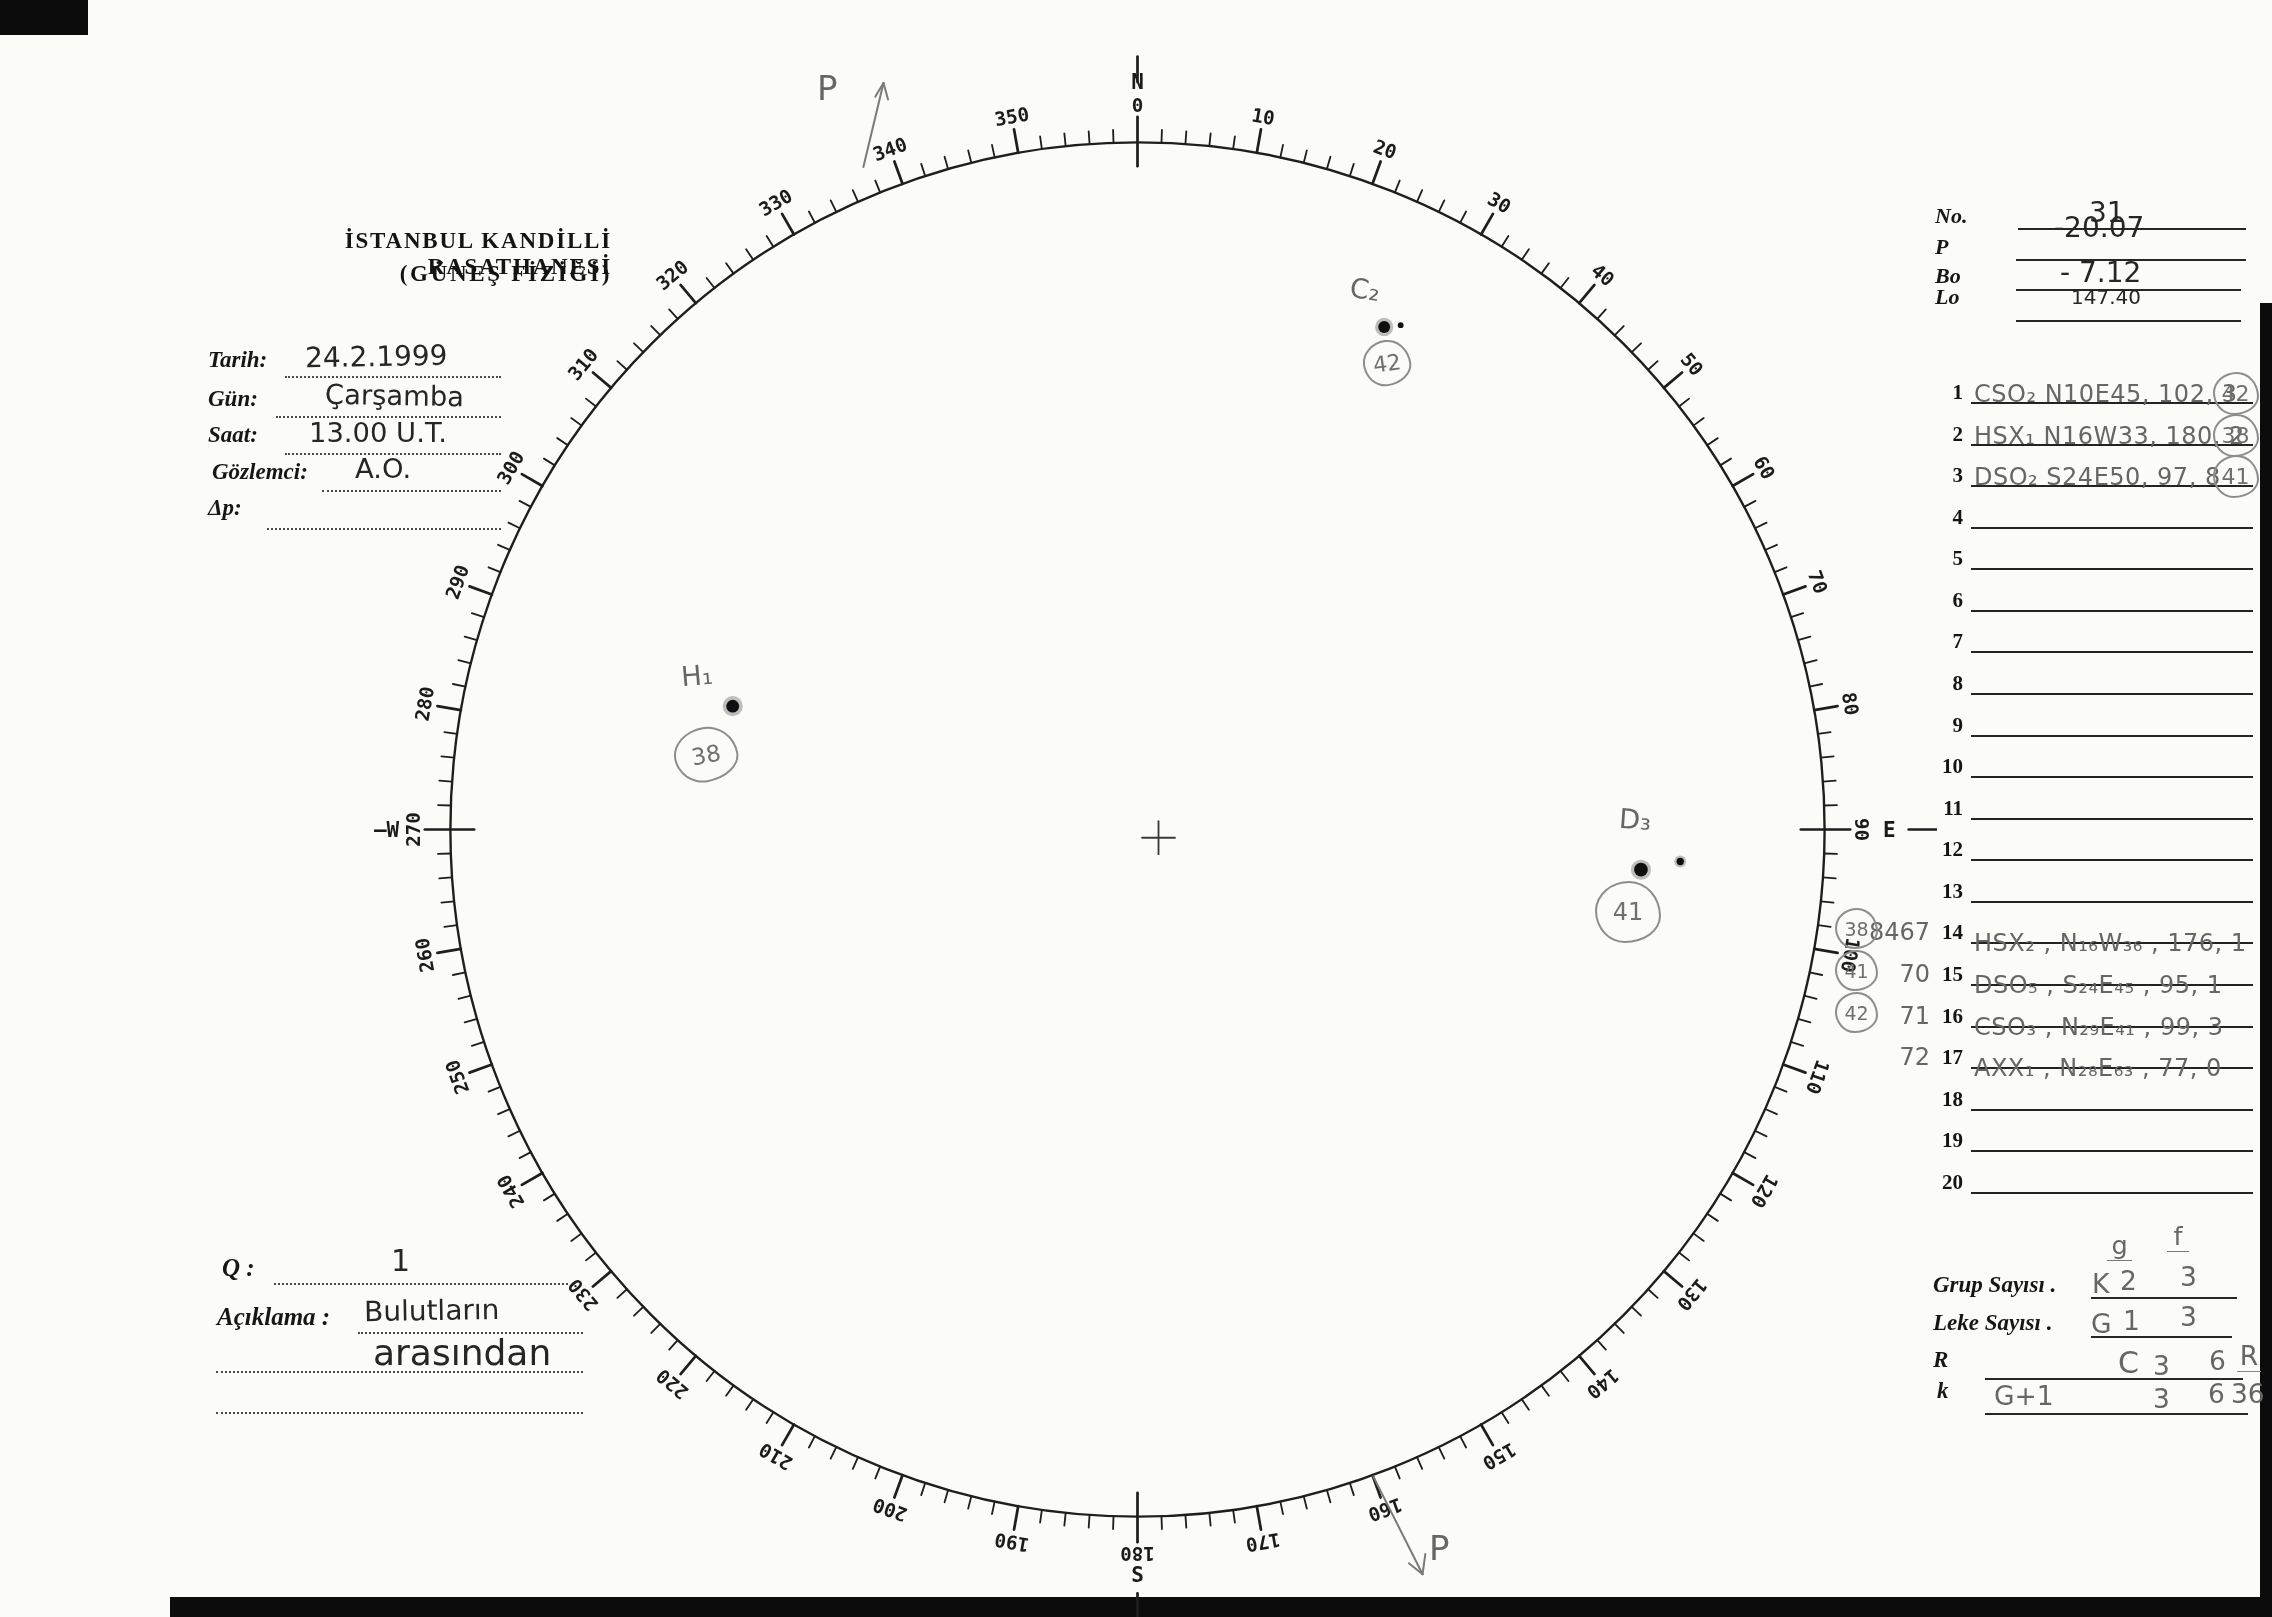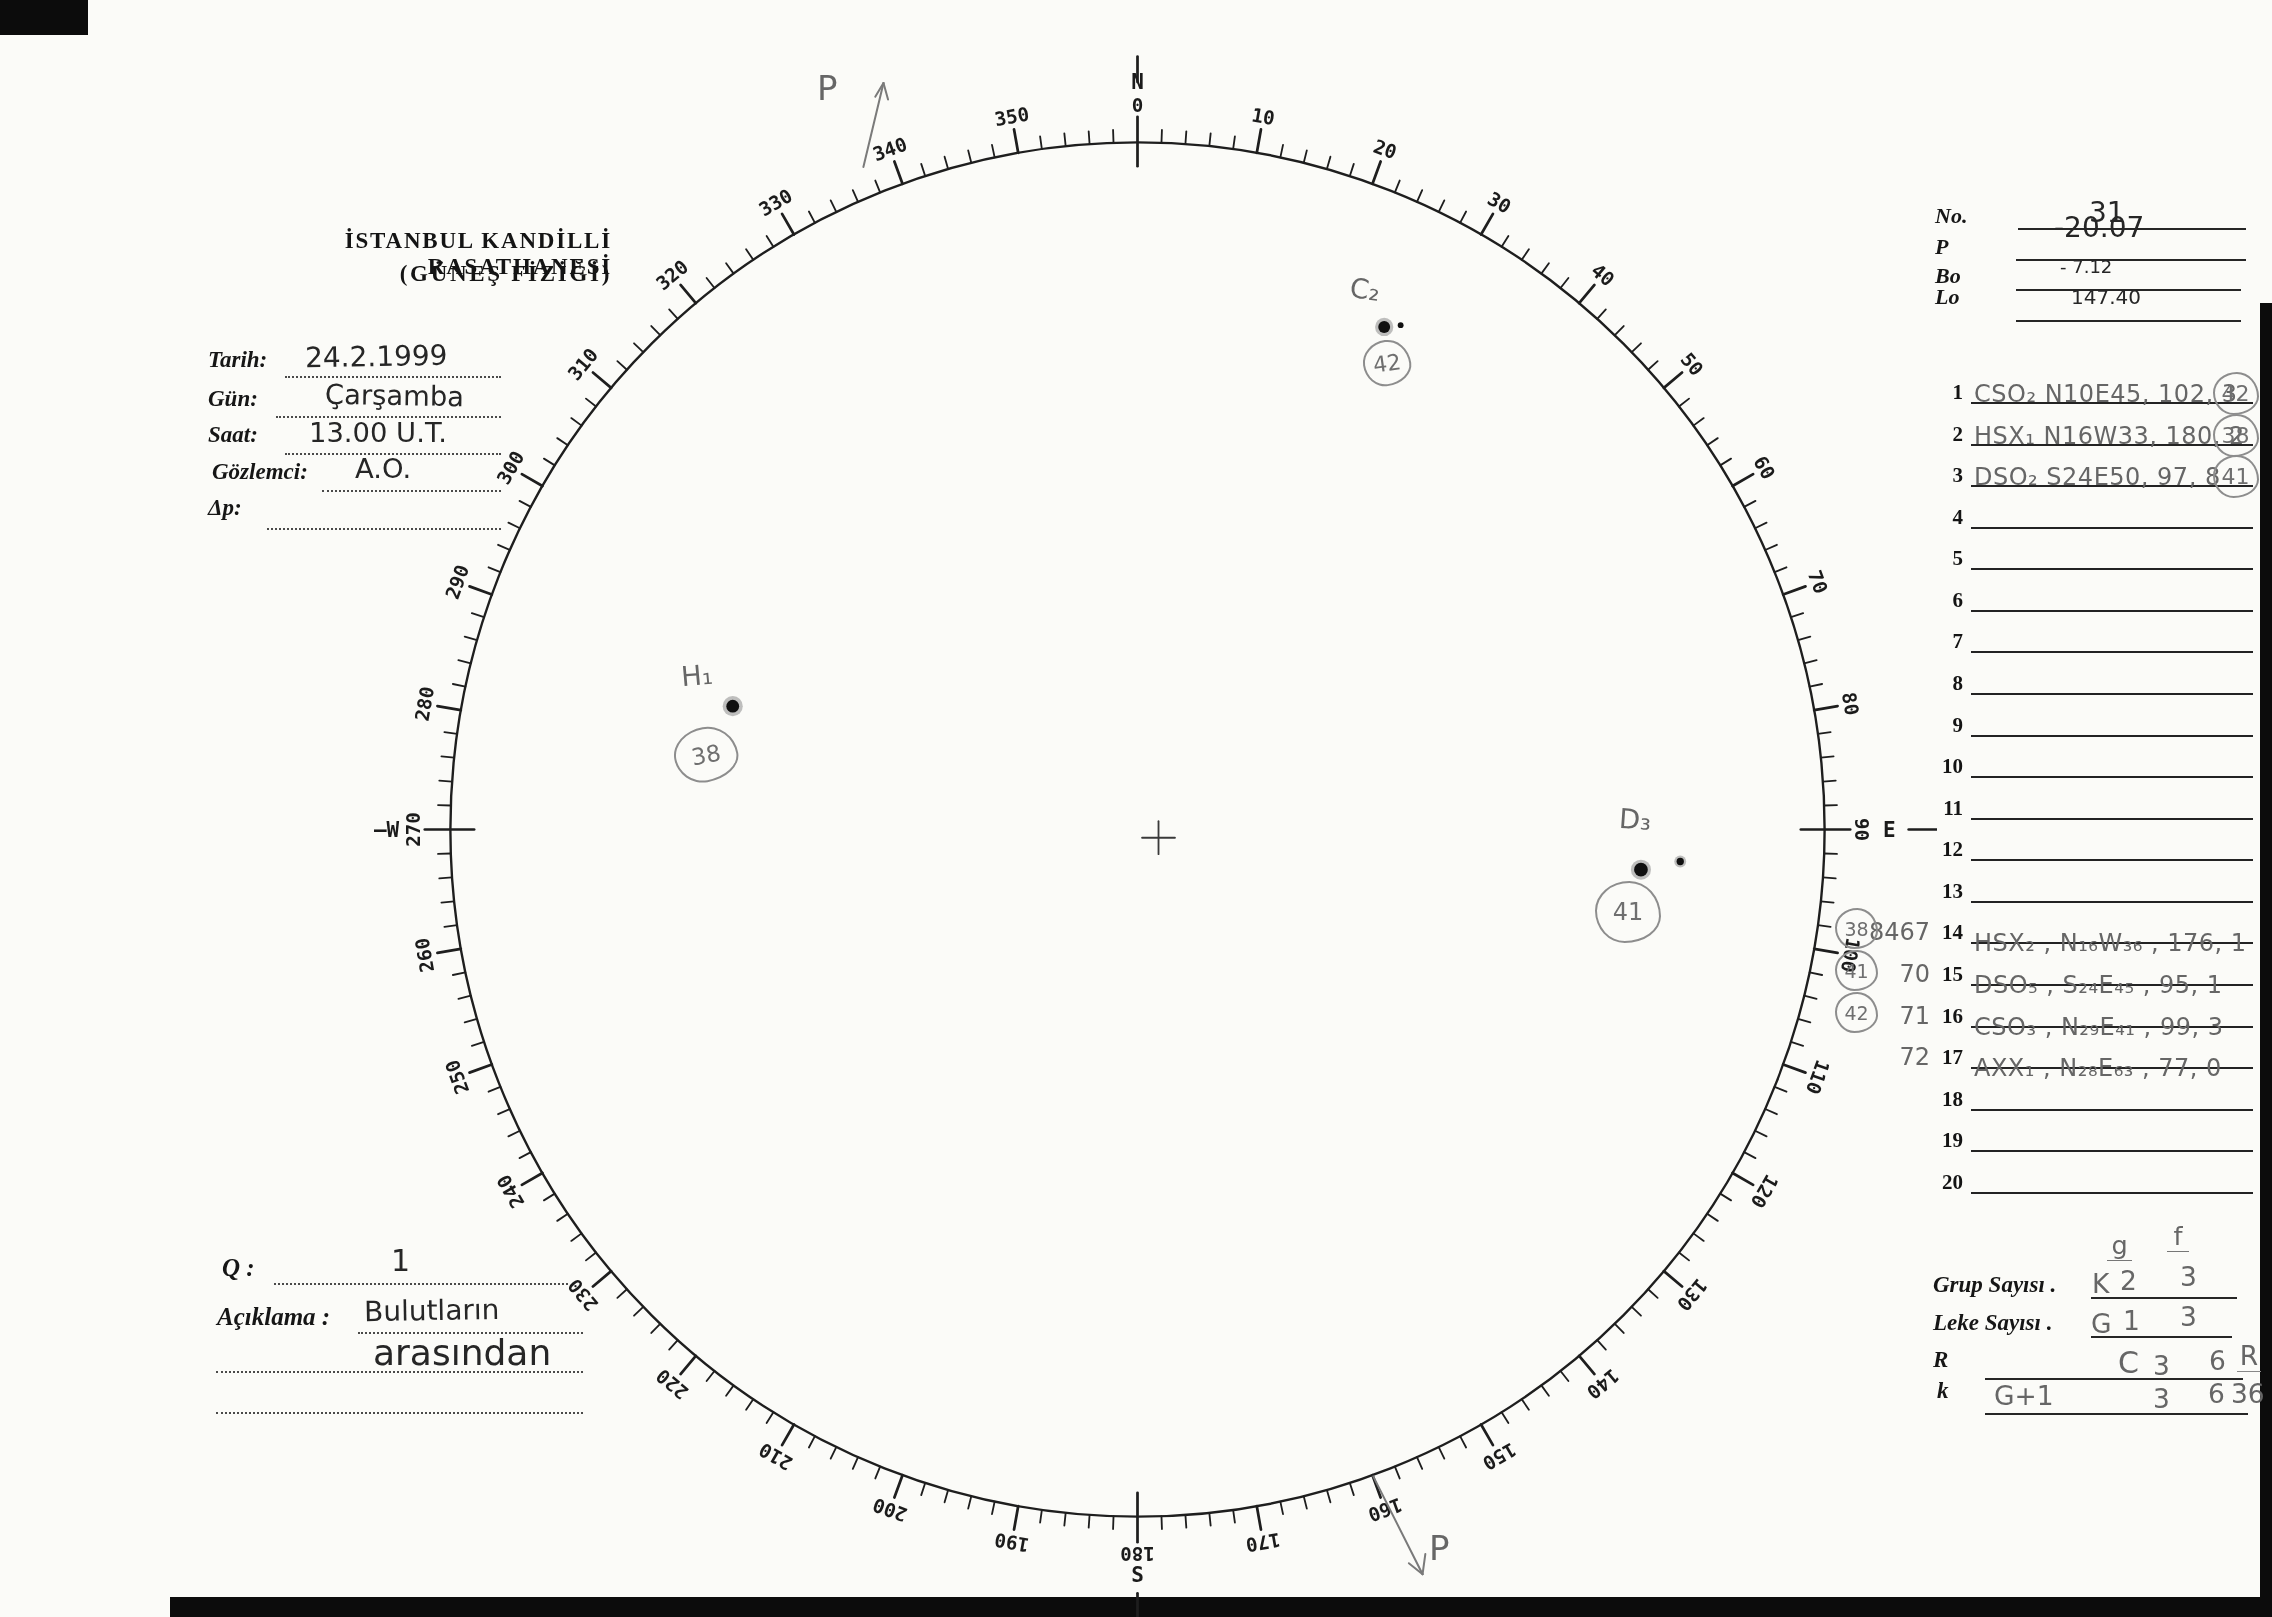--- a/index.html
+++ b/index.html
@@ -73,21 +73,21 @@
   <div class="a lbl-sm" style="left:1935px;top:203px;">No.</div>
   <div class="a sol" style="left:2018px;top:228px;width:228px;"></div>
   <div class="a hw pen" style="left:2089px;top:196px;font-size:28px;">31</div>
 
   <div class="a lbl-sm" style="left:1935px;top:234px;">P</div>
   <div class="a sol" style="left:2016px;top:259px;width:230px;"></div>
   <div class="a hw pen" style="left:2054px;top:211px;font-size:28px;">-20.07</div>
 
   <div class="a lbl-sm" style="left:1935px;top:263px;">Bo</div>
   <div class="a sol" style="left:2016px;top:289px;width:225px;"></div>
-  <div class="a hw pen" style="left:2060px;top:256px;font-size:18px;">- 7.12</div>
+  <div class="a hw pen" style="left:2060px;top:256px;font-size:28px;">- 7.12</div>
 
   <div class="a lbl-sm" style="left:1935px;top:284px;">Lo</div>
   <div class="a sol" style="left:2016px;top:320px;width:225px;"></div>
   <div class="a hw pen" style="left:2071px;top:285px;font-size:20px;">147.40</div>
 
   <svg class="a" style="left:338px;top:30px;" width="1599" height="1599" viewBox="0 0 1750 1750">
       <circle cx="875" cy="875" r="752" fill="none" stroke="#1e1e1e" stroke-width="2.6"></circle>
       <line x1="875" y1="149" x2="875" y2="95" stroke="#1e1e1e" stroke-width="3" stroke-linecap="round"></line>
       <line x1="901.2444215202808" y1="123.45809808163995" x2="901.7330144741157" y2="109.4666265033726" stroke="#1e1e1e" stroke-width="2" stroke-linecap="round"></line>
       <line x1="927.4568682555822" y1="124.83183420461216" x2="928.433458888" y2="110.86593750097461" stroke="#1e1e1e" stroke-width="2" stroke-linecap="round"></line>

